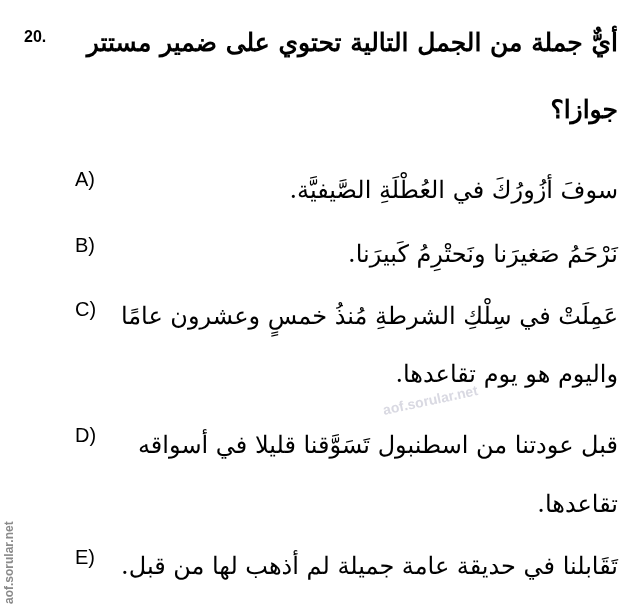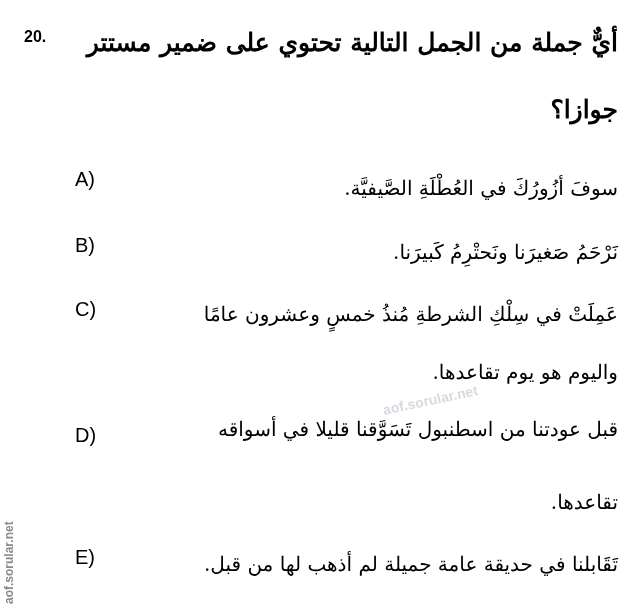--- a/index.html
+++ b/index.html
@@ -10,21 +10,21 @@
     .qnum {
       position: absolute; left: 24px; top: 28px;
       font-family: "Liberation Sans", sans-serif; font-weight: bold; font-size: 16px;
     }
     .rtl { direction: rtl; text-align: right; position: absolute; right: 22px; white-space: nowrap; }
     .q-line { font-weight: bold; font-size: 25px; }
     .opt-label {
       position: absolute; left: 75px;
       font-family: "Liberation Sans", sans-serif; font-size: 20px;
     }
-    .opt-text { font-size: 20px; }
+    .opt-text { font-size: 24px; }
     .wm-side {
       position: absolute; left: 2px; top: 604px; transform: rotate(-90deg); transform-origin: left top;
       font-family: "Liberation Sans", sans-serif; font-weight: bold; font-size: 12px; color: #8a8a8a;
       white-space: nowrap;
     }
     .wm-diag {
       position: absolute; left: 382px; top: 392px; transform: rotate(-12deg);
       font-family: "Liberation Sans", sans-serif; font-weight: bold; font-size: 14px; color: #c9c9d6;
       opacity: 0.7; white-space: nowrap;
     }
@@ -47,21 +47,21 @@
 </div>
 
 <div>
   <div class="opt-label" style="top:298px;">C)</div>
   <div class="rtl opt-text" style="top:302px;margin-left:32px;">عَمِلَتْ في سِلْكِ الشرطةِ مُنذُ خمسٍ وعشرون عامًا</div>
   <div class="rtl opt-text" style="top:360px;">واليوم هو يوم تقاعدها.</div>
 </div>
 
 <div>
   <div class="opt-label" style="top:424px;">D)</div>
-  <div class="rtl opt-text" style="top:417px;">قبل عودتنا من اسطنبول تَسَوَّقنا قليلا في أسواقه</div>
+  <div class="rtl opt-text" style="top:431px;">قبل عودتنا من اسطنبول تَسَوَّقنا قليلا في أسواقه</div>
   <div class="rtl opt-text" style="top:490px;">تقاعدها.</div>
 </div>
 
 <div>
   <div class="opt-label" style="top:546px;">E)</div>
   <div class="rtl opt-text" style="top:552px;">تَقَابلنا في حديقة عامة جميلة لم أذهب لها من قبل.</div>
 </div>
 
 <div class="wm-side">aof.sorular.net</div>
 <div class="wm-diag">aof.sorular.net</div>

